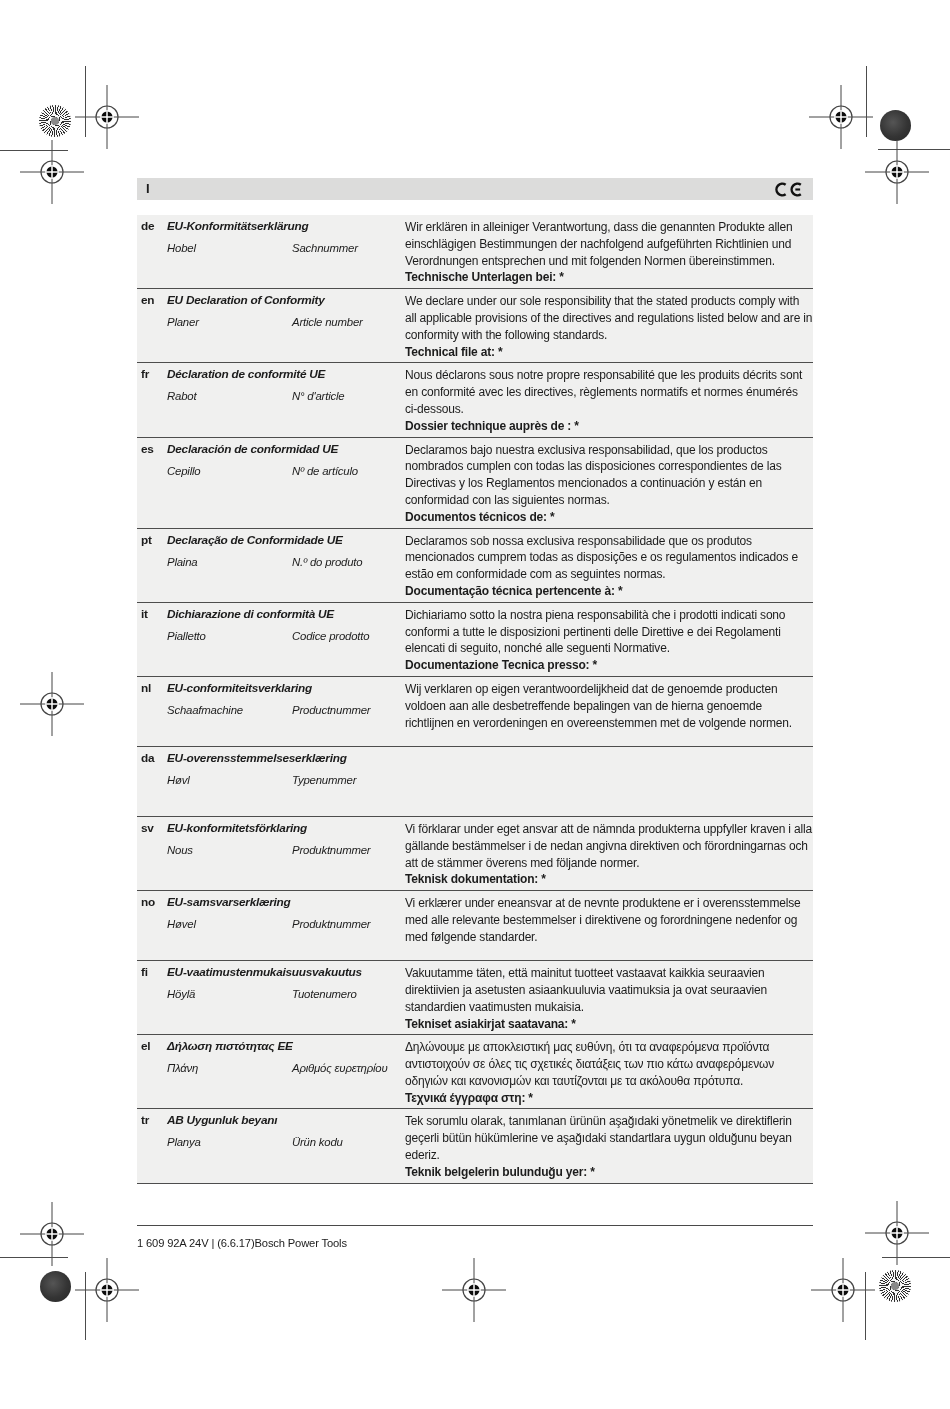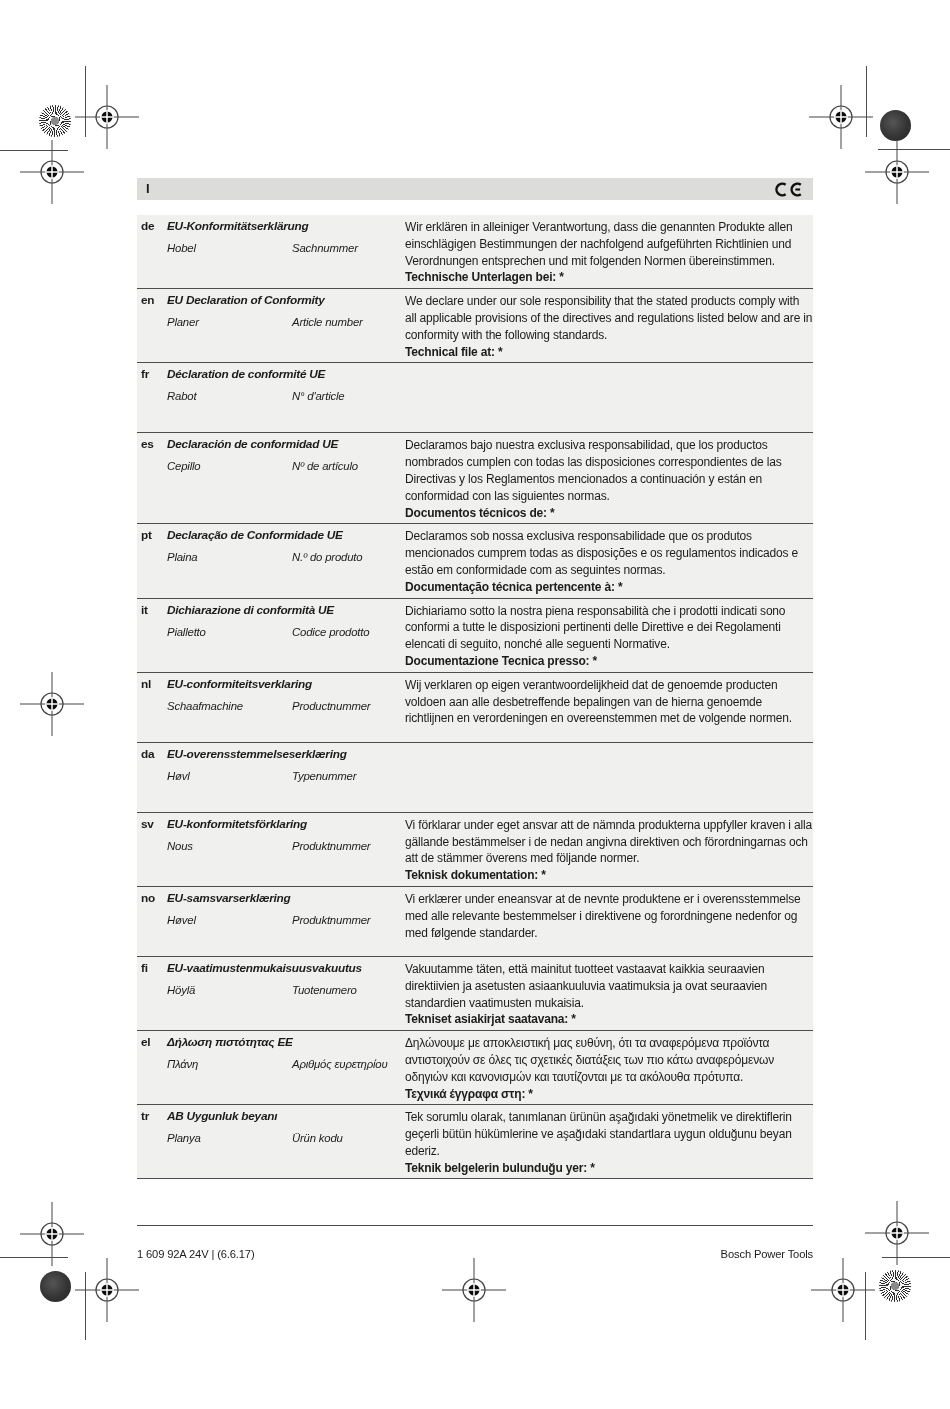--- a/index.html
+++ b/index.html
@@ -47,21 +47,21 @@
   .row-title{font-weight:bold;font-size:11.8px;letter-spacing:-0.25px;line-height:14px;}
   .sub{position:relative;margin-top:9px;font-size:11.4px;letter-spacing:-0.2px;}
   .numlabel{position:absolute;left:125px;top:0;white-space:nowrap;}
   .cell-text{
     width:408px;font-size:12px;line-height:16.8px;letter-spacing:-0.18px;
   }
   .fileline{display:block;font-weight:bold;}
 
   .footer{
     position:absolute;top:1225px;left:0;width:676px;border-top:1px solid #4a4a4a;
-    padding-top:22px;display:flex;justify-content:space-between;
+    padding-top:11px;display:flex;justify-content:flex-start;
     font-size:11.2px;letter-spacing:-0.15px;
   }
 </style>
 </head>
 <body>
 
 <div class="mark sunburst" style="left:39px;top:105px;"></div>
 <div class="mark vline" style="left:85px;top:66px;height:71px;"></div>
 <svg class="mark crosshair" style="left:75px;top:85px;" width="64" height="64">
     <line x1="0" y1="32" x2="64" y2="32" stroke="#444" stroke-width="1"></line>
@@ -205,20 +205,24 @@
 
     <div class="row">
       <div class="cell-lang">fr</div>
       <div class="cell-mid">
         <div class="row-title">Déclaration de conformité UE</div>
         <div class="sub">
           <span class="product">Rabot</span>
           <span class="numlabel">N° d'article</span>
         </div>
       </div>
+      <div class="cell-text">
+        <span>Nous déclarons sous notre propre responsabilité que les produits décrits sont en conformité avec les directives, règlements normatifs et normes énumérés ci-dessous.</span>
+        <span class="fileline">Dossier technique auprès de : *</span>
+      </div>
     </div>
 
     <div class="row">
       <div class="cell-lang">es</div>
       <div class="cell-mid">
         <div class="row-title">Declaración de conformidad UE</div>
         <div class="sub">
           <span class="product">Cepillo</span>
           <span class="numlabel">Nº de artículo</span>
         </div>

